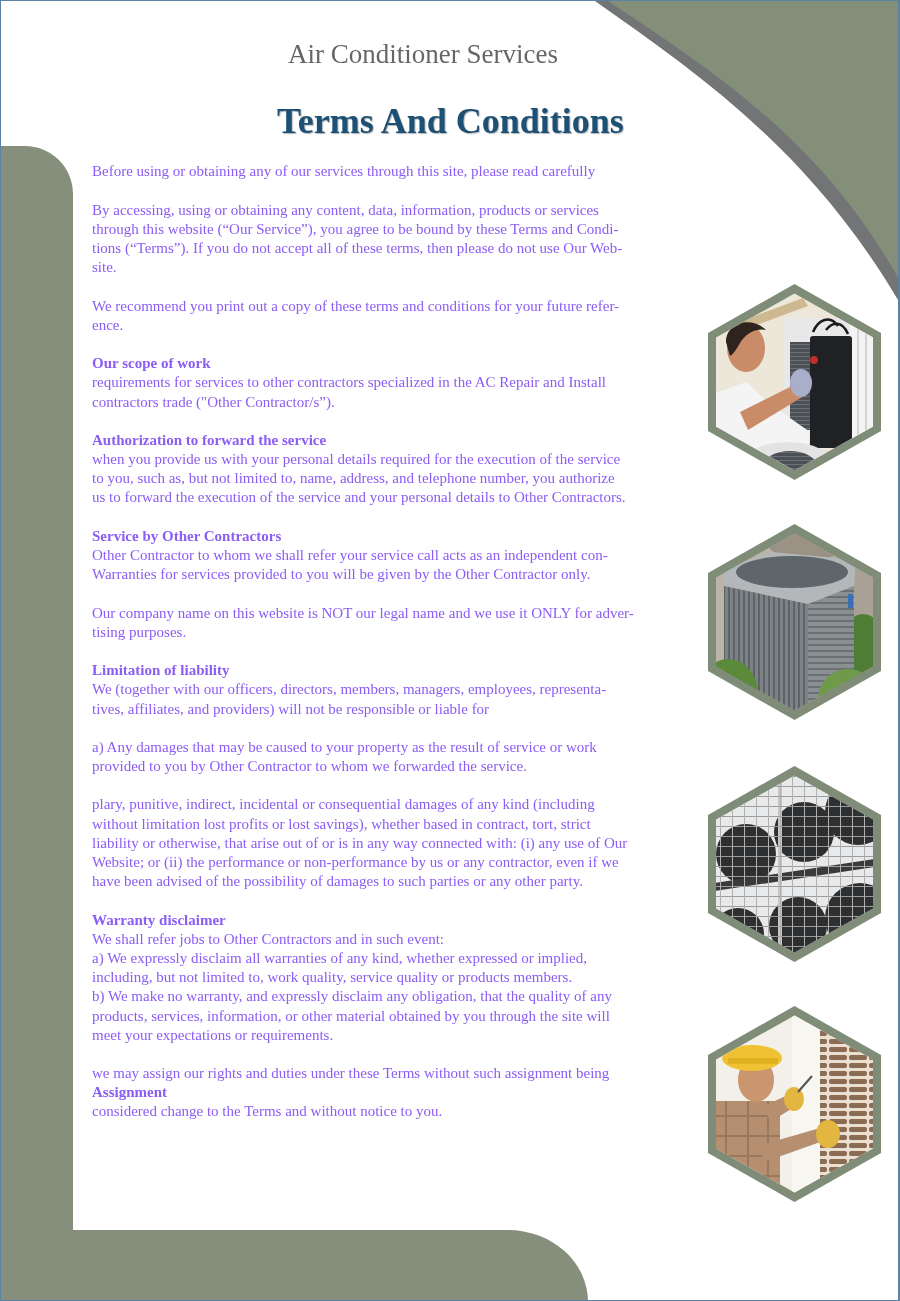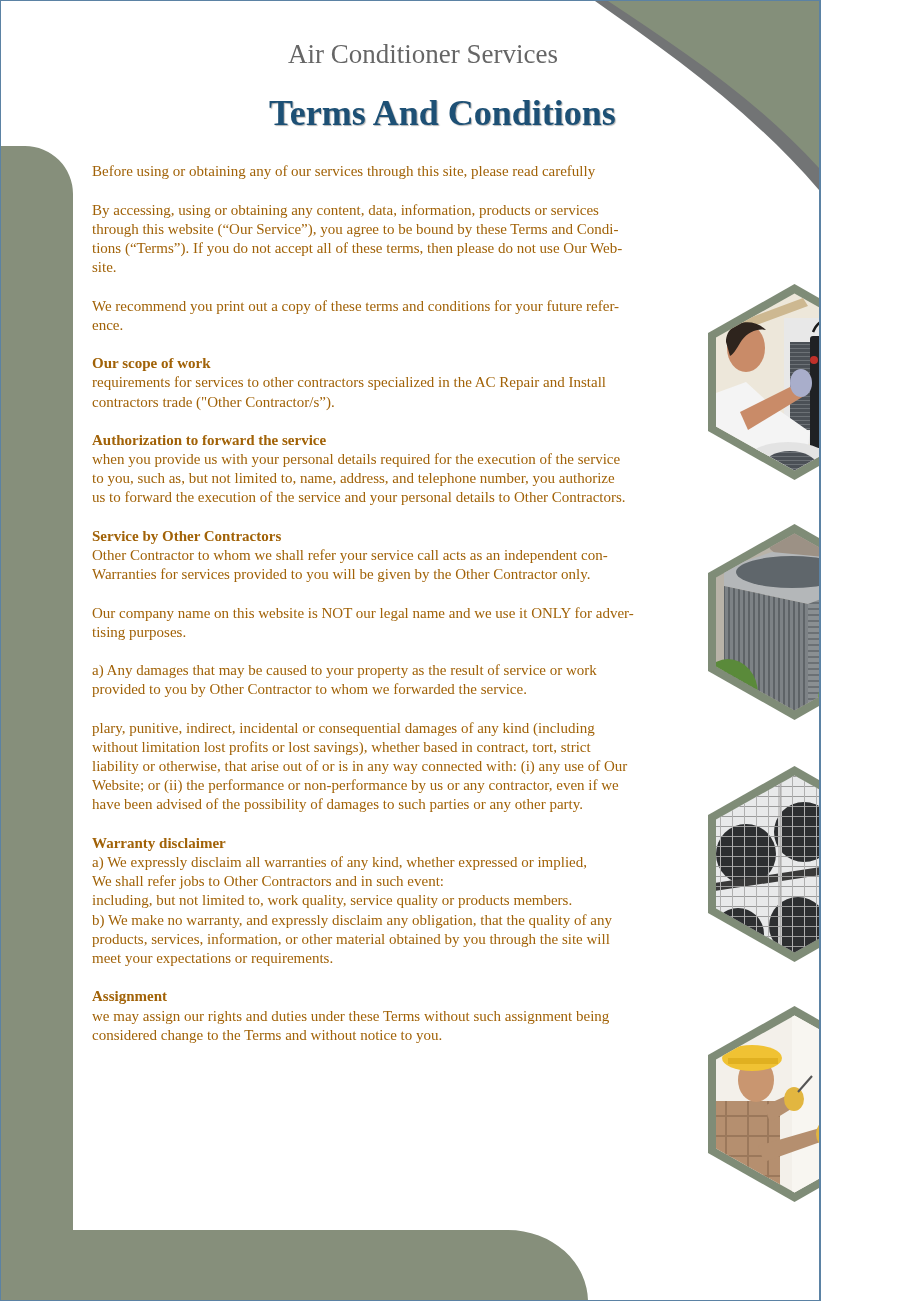--- a/index.html
+++ b/index.html
@@ -1,46 +1,46 @@
 <!DOCTYPE html>
 <html><head>
 <meta charset="utf-8">
 <style>
   html, body { margin:0; padding:0; background:#ffffff; }
   body { width:900px; height:1301px; overflow:hidden; position:relative; }
-  .page { position:absolute; left:0; top:0; width:821px; height:1301px; box-sizing:border-box;
+  .page { position:absolute; left:0; top:0; width:900px; height:1301px; box-sizing:border-box;
           border:1px solid #5b82a4; border-right-width:2px; background:#ffffff; overflow:hidden; }
   .bg { position:absolute; left:0; top:0; width:900px; height:1301px; }
   .subtitle { position:absolute; left:287px; top:37px; font-family:"Liberation Serif", serif;
               font-size:27px; line-height:32px; color:#666666; white-space:nowrap; }
   .title { position:absolute; left:268px; top:91px; font-family:"Liberation Serif", serif;
            font-size:36px; line-height:42px; font-weight:bold; color:#1d5075; white-space:nowrap;
            text-shadow:1px 1px 1px rgba(40,40,40,0.35); }
   .content { position:absolute; left:91px; top:161.3px; width:610px;
-             font-family:"Liberation Serif", serif; font-size:15px; line-height:19.2px; color:#a16207; }
+             font-family:"Liberation Serif", serif; font-size:15px; line-height:19.2px; color:#8b5cf6; }
   .block { margin:0 0 19.2px 0; }
   .block.last { margin-bottom:0; }
   .line { display:block; white-space:nowrap; height:19.2px; }
   .heading { font-weight:bold; }
   .hex { position:absolute; left:707px; width:173px; height:196px; }
   .hex svg { display:block; }
 </style>
 </head>
 <body>
 
 <div class="page">
 
   <svg class="bg" viewBox="0 0 900 1301" width="900" height="1301">
     <path d="M0 145 H24 A48 48 0 0 1 72 193 V1229 H507 A80 72 0 0 1 587 1301 H0 Z" fill="#868f7b"></path>
     <path d="M594 0 C700 75, 810 150, 900 304 L900 0 Z" fill="#727475"></path>
     <path d="M607 0 C712 70, 822 140, 900 282 L900 0 Z" fill="#848f7a"></path>
   </svg>
 
   <div class="subtitle">Air Conditioner Services</div>
-  <h1 class="title" style="margin:0">Terms And Conditions</h1>
+  <h1 class="title" style="margin:8px">Terms And Conditions</h1>
 
   <div class="content">
 
     <div class="block">
       <span class="line">Before using or obtaining any of our services through this site, please read carefully</span>
     </div>
     <div class="block">
       <span class="line">By accessing, using or obtaining any content, data, information, products or services</span>
       <span class="line">through this website (“Our Service”), you agree to be bound by these Terms and Condi-</span>
       <span class="line">tions (“Terms”). If you do not accept all of these terms, then please do not use Our Web-</span>
@@ -67,45 +67,50 @@
     <div class="block">
       <span class="line heading">Service by Other Contractors</span>
       <span class="line">Other Contractor to whom we shall refer your service call acts as an independent con-</span>
       <span class="line">Warranties for services provided to you will be given by the Other Contractor only.</span>
     </div>
     <div class="block">
       <span class="line">Our company name on this website is NOT our legal name and we use it ONLY for adver-</span>
       <span class="line">tising purposes.</span>
     </div>
 
+    <div class="block">
+      <span class="line heading">Limitation of liability</span>
+      <span class="line">We (together with our officers, directors, members, managers, employees, representa-</span>
+      <span class="line">tives, affiliates, and providers) will not be responsible or liable for</span>
+    </div>
     <div class="block">
       <span class="line">a) Any damages that may be caused to your property as the result of service or work</span>
       <span class="line">provided to you by Other Contractor to whom we forwarded the service.</span>
     </div>
     <div class="block">
       <span class="line">plary, punitive, indirect, incidental or consequential damages of any kind (including</span>
       <span class="line">without limitation lost profits or lost savings), whether based in contract, tort, strict</span>
       <span class="line">liability or otherwise, that arise out of or is in any way connected with: (i) any use of Our</span>
       <span class="line">Website; or (ii) the performance or non-performance by us or any contractor, even if we</span>
       <span class="line">have been advised of the possibility of damages to such parties or any other party.</span>
     </div>
 
     <div class="block">
       <span class="line heading">Warranty disclaimer</span>
+      <span class="line">We shall refer jobs to Other Contractors and in such event:</span>
       <span class="line">a) We expressly disclaim all warranties of any kind, whether expressed or implied,</span>
-      <span class="line">We shall refer jobs to Other Contractors and in such event:</span>
       <span class="line">including, but not limited to, work quality, service quality or products members.</span>
       <span class="line">b) We make no warranty, and expressly disclaim any obligation, that the quality of any</span>
       <span class="line">products, services, information, or other material obtained by you through the site will</span>
       <span class="line">meet your expectations or requirements.</span>
     </div>
 
     <div class="block last">
+      <span class="line">we may assign our rights and duties under these Terms without such assignment being</span>
       <span class="line heading">Assignment</span>
-      <span class="line">we may assign our rights and duties under these Terms without such assignment being</span>
       <span class="line">considered change to the Terms and without notice to you.</span>
     </div>
   </div>
 
   <div class="hex" style="top:283px" title="technician-repairing-ac-unit">
     <svg width="173" height="196" viewBox="0 0 173 196">
       <defs>
         <clipPath id="hc1">
             <polygon points="86.5,9.5 165,53.5 165,142.5 86.5,186.5 8,142.5 8,53.5"></polygon>
           </clipPath>

